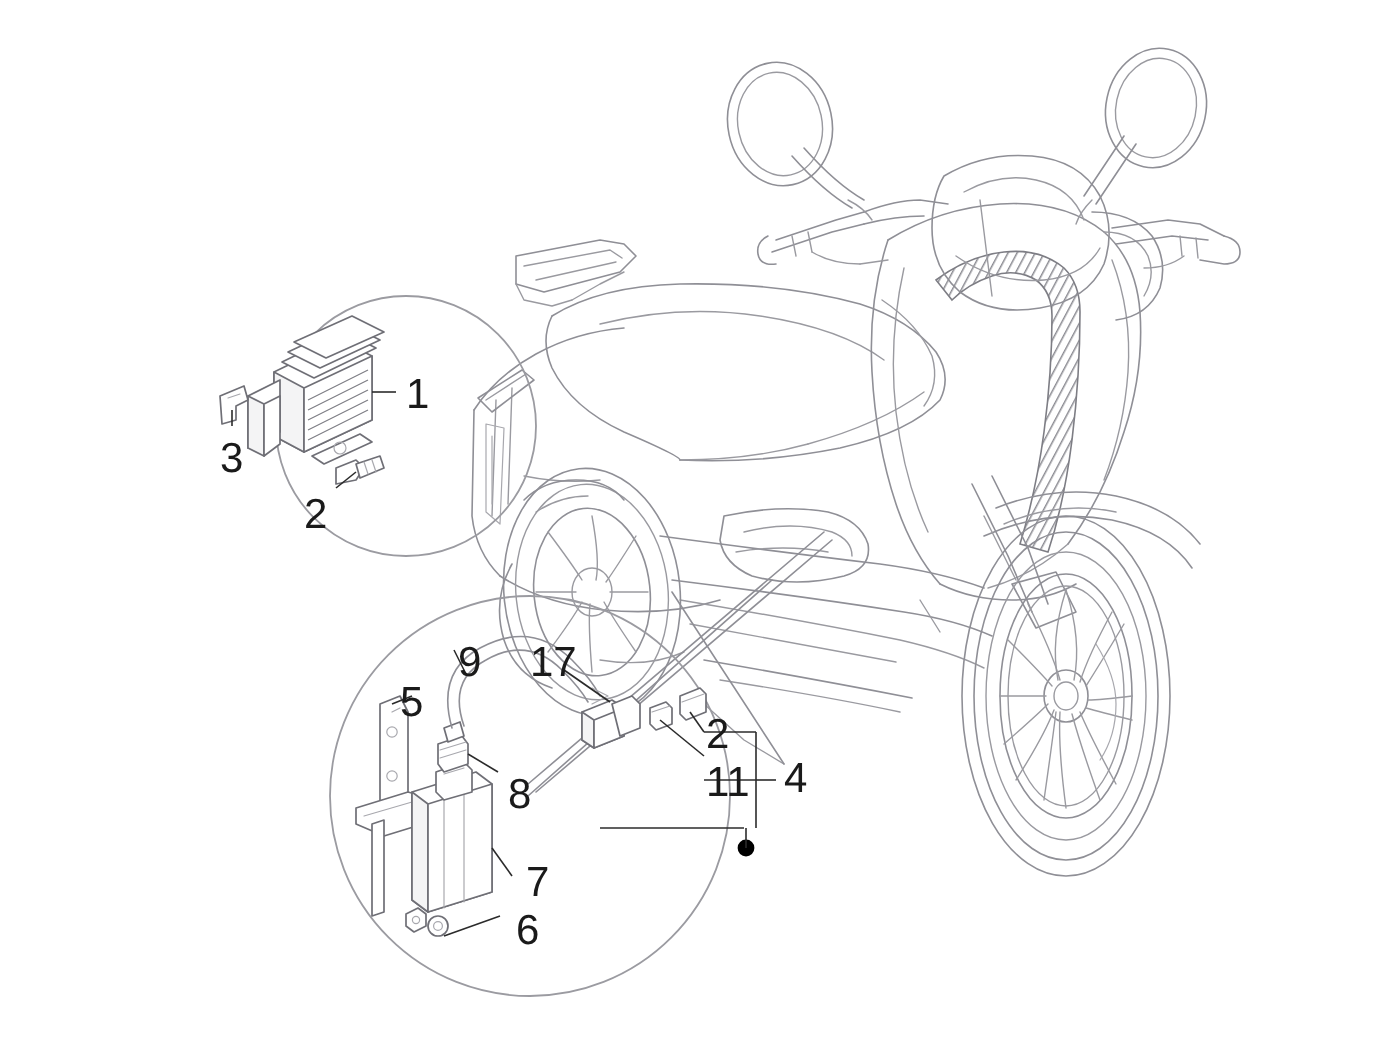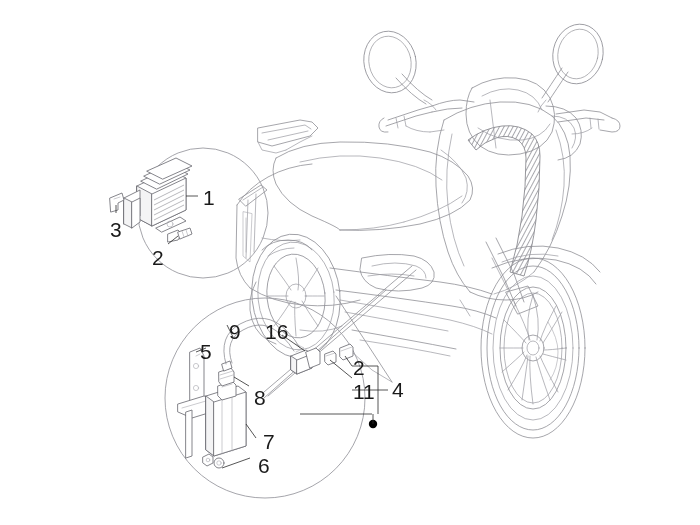--- a/index.html
+++ b/index.html
@@ -361,17 +361,17 @@
 
   <div class="lbl" style="left:203px;top:187px;">1</div>
   <div class="lbl" style="left:152px;top:247px;">2</div>
   <div class="lbl" style="left:110px;top:219px;">3</div>
   <div class="lbl" style="left:392px;top:379px;">4</div>
   <div class="lbl" style="left:200px;top:341px;">5</div>
   <div class="lbl" style="left:258px;top:455px;">6</div>
   <div class="lbl" style="left:263px;top:431px;">7</div>
   <div class="lbl" style="left:254px;top:387px;">8</div>
   <div class="lbl" style="left:229px;top:321px;">9</div>
-  <div class="lbl" style="left:265px;top:321px;">16</div>
+  <div class="lbl" style="left:265px;top:321px;">17</div>
   <div class="lbl" style="left:353px;top:381px;text-align:center;">11</div>
   <div class="lbl" style="left:353px;top:357px;">2</div>
 
 </div>
 
 </body></html>

